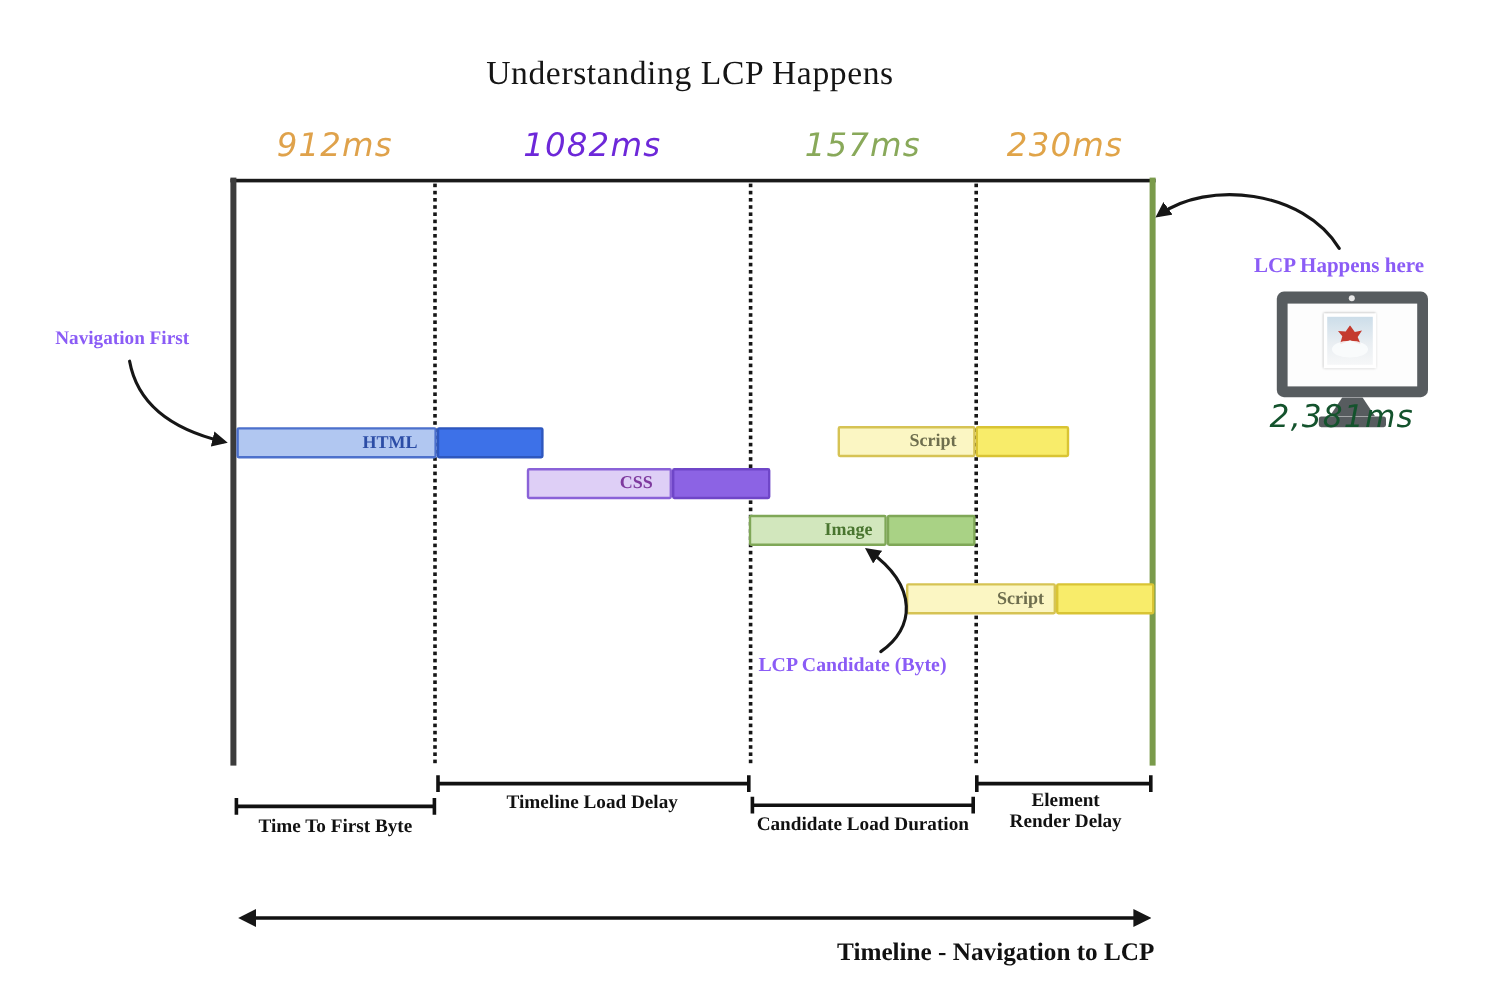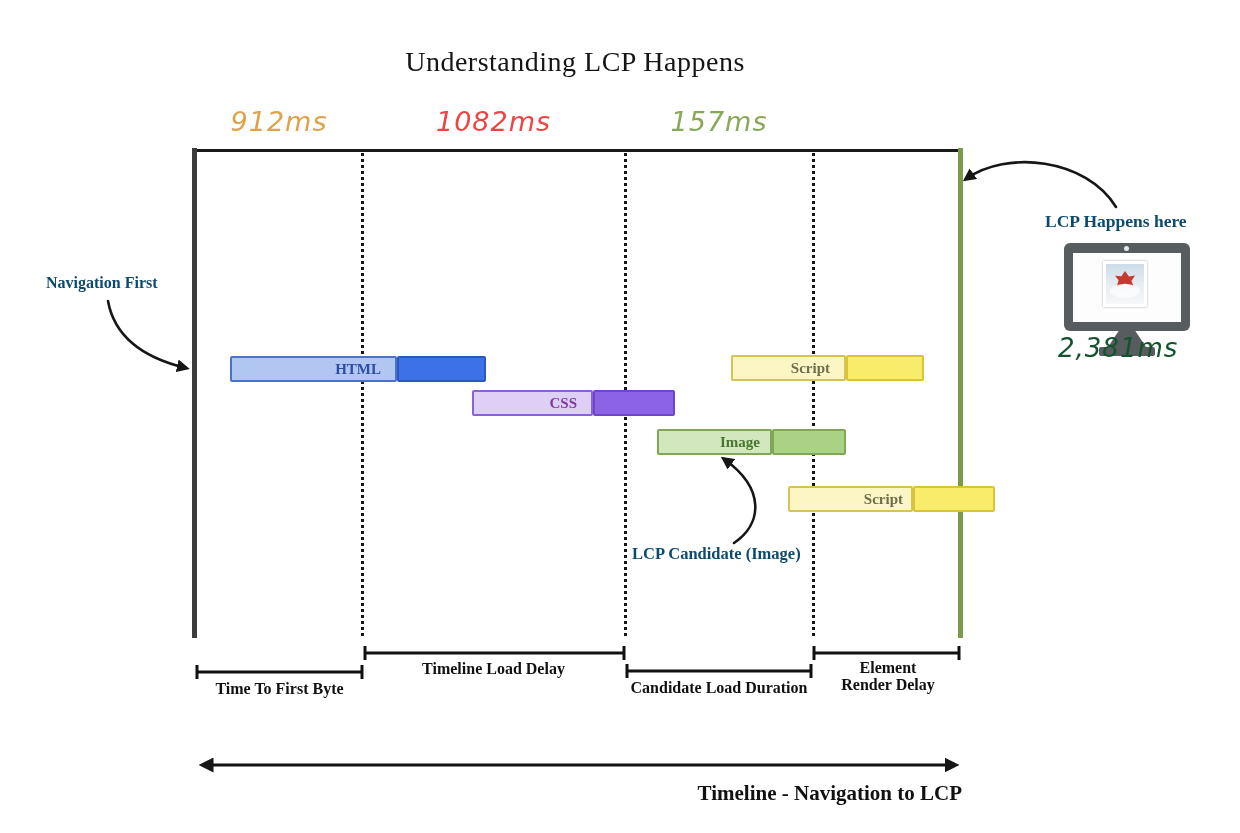--- a/index.html
+++ b/index.html
@@ -13,31 +13,31 @@
     left:0;top:46px;width:1150px;text-align:center;
     font-size:28px;color:#151515;letter-spacing:.5px;
   }
   
   .duration{
     top:106px;text-align:center;
     font-family:"DejaVu Sans",sans-serif;font-style:italic;
     font-size:27px;letter-spacing:1px;font-weight:500;
   }
   #dur-ttfb  {left:196px;width:166px;color:#dfa24b;}
-  #dur-rld   {left:362px;width:263px;color:#ef4444;}
+  #dur-rld   {left:362px;width:263px;color:#6d28d9;}
   #dur-rldur {left:625px;width:188px;color:#89a95a;}
   #dur-erd   {left:813px;width:149px;color:#e0a449;}
   
   #top-line   {left:192px;top:149px;width:771px;height:3px;background:#1a1a1a;}
   #left-line  {left:192px;top:148px;width:5px;height:490px;background:#3c3c3c;}
   #lcp-line   {left:958px;top:148px;width:5px;height:490px;background:#7a9b4b;}
   .dotted-line{top:153px;height:483px;width:0;border-left:3px dotted #161616;}
   #dot1{left:361px;} #dot2{left:624px;} #dot3{left:812px;}
   
-  .bar{display:flex;height:26px;margin-left:33px;}
+  .bar{display:flex;height:26px;}
   .seg{box-sizing:border-box;height:100%;border-radius:2px;
        display:flex;align-items:center;justify-content:flex-end;}
   .seg span{font-weight:bold;font-size:15px;padding-right:14px;white-space:nowrap;}
   
   #bar-html{left:197px;top:356px;}
   #bar-html .light{width:167px;background:#b1c7f1;border:2px solid #4c70cc;color:#2c4da6;}
   #bar-html .dark {width:89px;background:#3d71e8;border:2px solid #2e57be;}
   
   #bar-css{left:439px;top:390px;}
   #bar-css .light{width:121px;background:#decff6;border:2px solid #8a62d8;color:#7e3a9e;}
@@ -50,21 +50,21 @@
   #bar-image{left:624px;top:429px;}
   #bar-image .light{width:115px;background:#d2e7bd;border:2px solid #7fa757;color:#49752f;}
   #bar-image .light span{padding-right:10px;}
   #bar-image .dark {width:74px;background:#a9d285;border:2px solid #7fa757;}
   
   #bar-script2{left:755px;top:486px;}
   #bar-script2 .light{width:125px;background:#fbf6c3;border:2px solid #d6c354;color:#6e6e4e;}
   #bar-script2 .light span{padding-right:8px;}
   #bar-script2 .dark {width:82px;background:#f8ec6a;border:2px solid #d9c434;}
   
-  .note{font-weight:bold;color:#0c4a6e;white-space:nowrap;}
+  .note{font-weight:bold;color:#8b5cf6;white-space:nowrap;}
   #nav-start-label    {left:46px;top:274px;font-size:16px;}
   #lcp-candidate-label{left:632px;top:544px;font-size:16.5px;}
   #lcp-happens-label  {left:1045px;top:211px;font-size:17.5px;}
   
   #monitor{left:1064px;top:243px;width:126px;height:88px;background:#575c5f;border-radius:6px;}
   #monitor .cam{position:absolute;left:60px;top:3px;width:5px;height:5px;border-radius:50%;background:#e8e8e8;}
   #monitor .screen{position:absolute;left:9px;top:10px;right:9px;bottom:9px;background:#fdfdfd;}
   #monitor .thumb{position:absolute;left:30px;top:8px;width:44px;height:46px;background:#ffffff;
                   box-shadow:0 0 2px rgba(0,0,0,.35);padding:3px;box-sizing:border-box;}
   #monitor .thumb-inner{width:100%;height:100%;position:relative;overflow:hidden;
@@ -92,20 +92,21 @@
 </head>
 <body>
 
 <div id="canvas">
 
   <div id="main-title" class="abs">Understanding LCP Happens</div>
 
   <div id="dur-ttfb" class="abs duration">912ms</div>
   <div id="dur-rld" class="abs duration">1082ms</div>
   <div id="dur-rldur" class="abs duration">157ms</div>
+  <div id="dur-erd" class="abs duration">230ms</div>
 
   <div id="top-line" class="abs"></div>
   <div id="left-line" class="abs"></div>
   <div id="lcp-line" class="abs"></div>
   <div id="dot1" class="abs dotted-line"></div>
   <div id="dot2" class="abs dotted-line"></div>
   <div id="dot3" class="abs dotted-line"></div>
 
   <div id="bar-html" class="abs bar">
     <div class="seg light">
@@ -136,21 +137,21 @@
   </div>
 
   <div id="bar-script2" class="abs bar">
     <div class="seg light">
       <span>Script</span>
     </div>
     <div class="seg dark"></div>
   </div>
 
   <div id="nav-start-label" class="abs note">Navigation First</div>
-  <div id="lcp-candidate-label" class="abs note">LCP Candidate (Image)</div>
+  <div id="lcp-candidate-label" class="abs note">LCP Candidate (Byte)</div>
   <div id="lcp-happens-label" class="abs note">LCP Happens here</div>
 
   <div id="monitor" class="abs">
     <div class="cam"></div>
     <div class="screen">
       <div class="thumb">
         <div class="thumb-inner">
           <div class="red-shape"></div>
           <div class="cloud"></div>
         </div>

